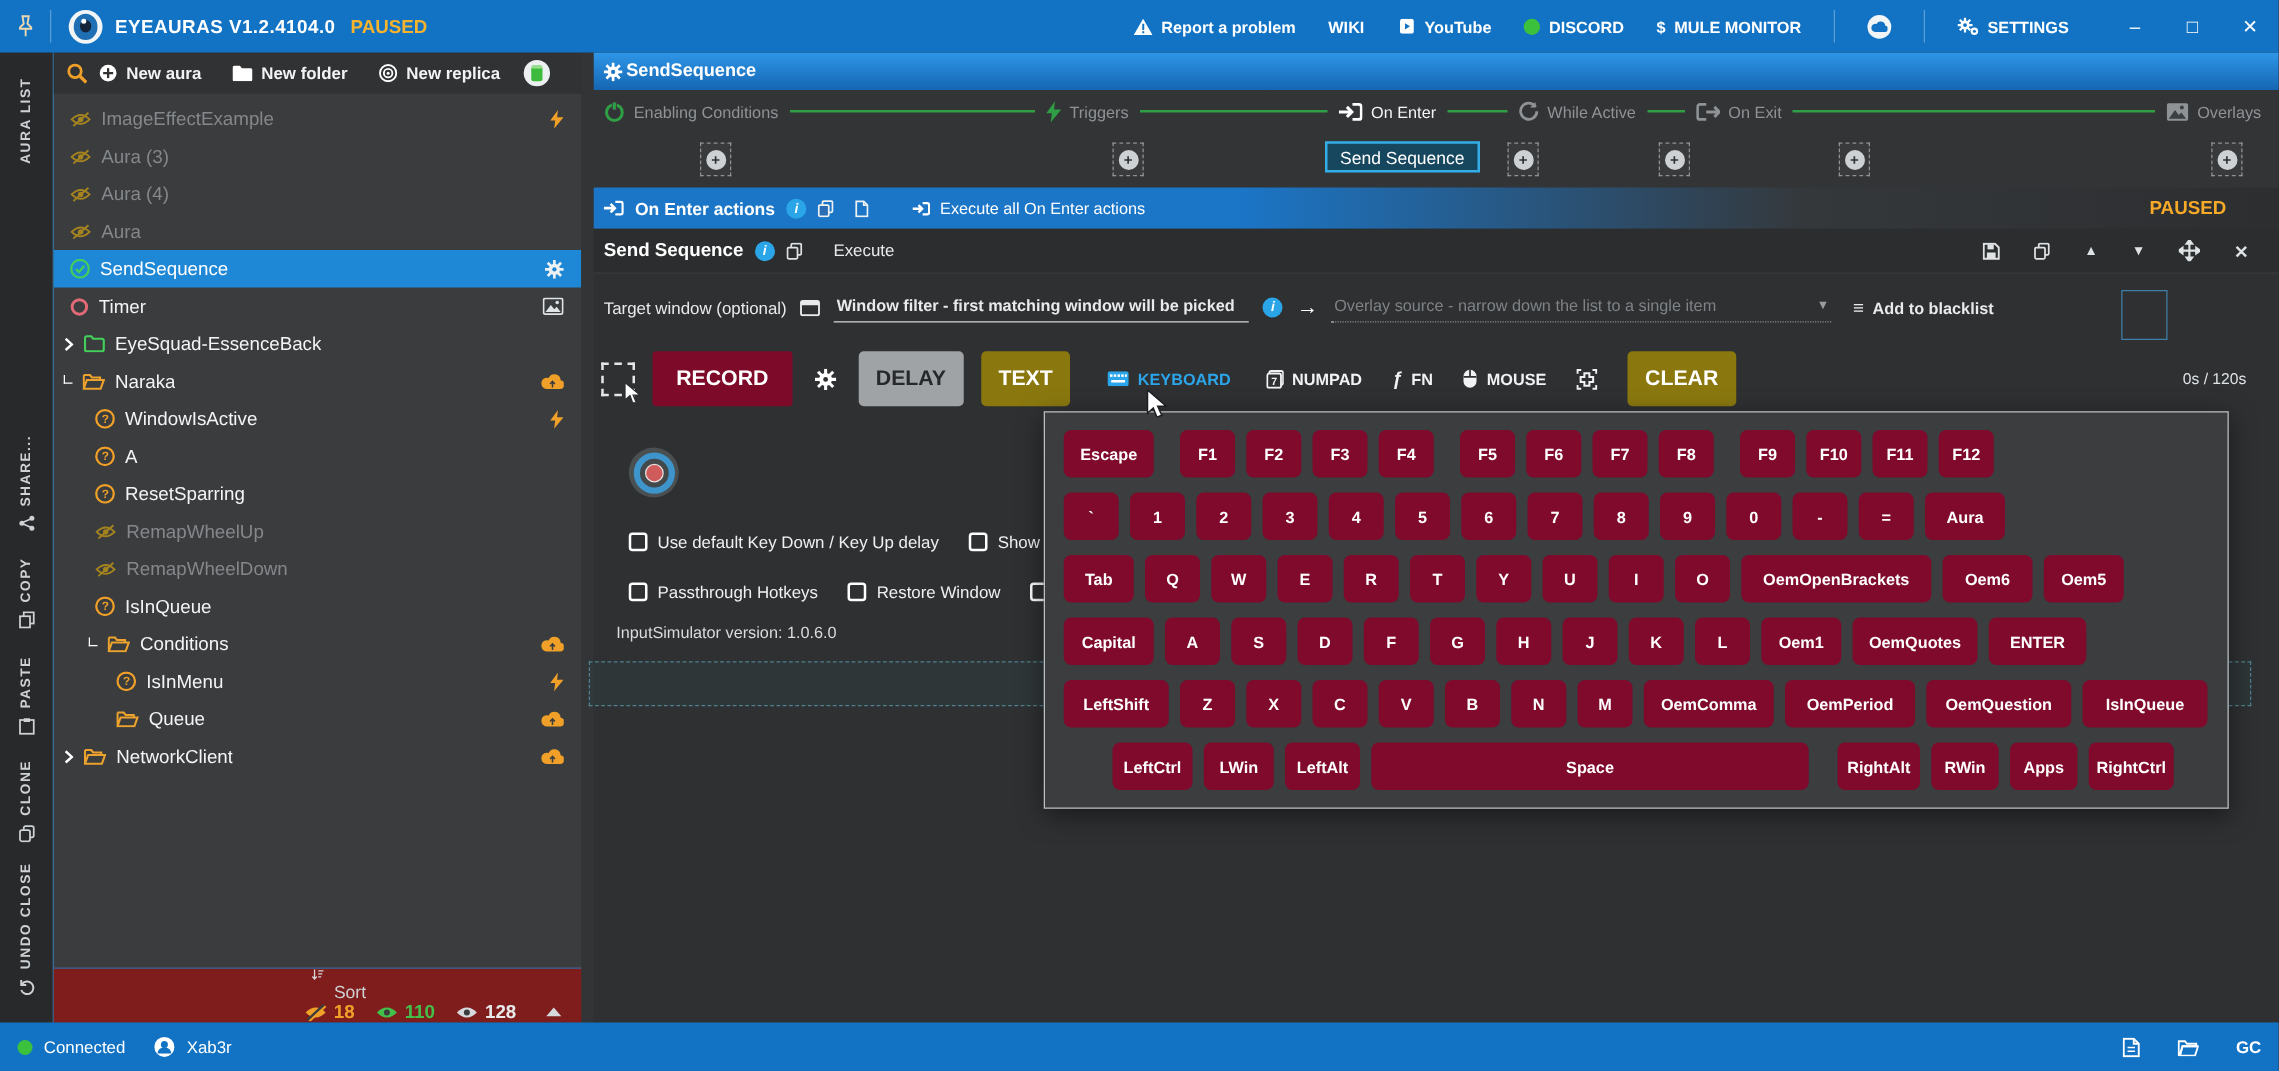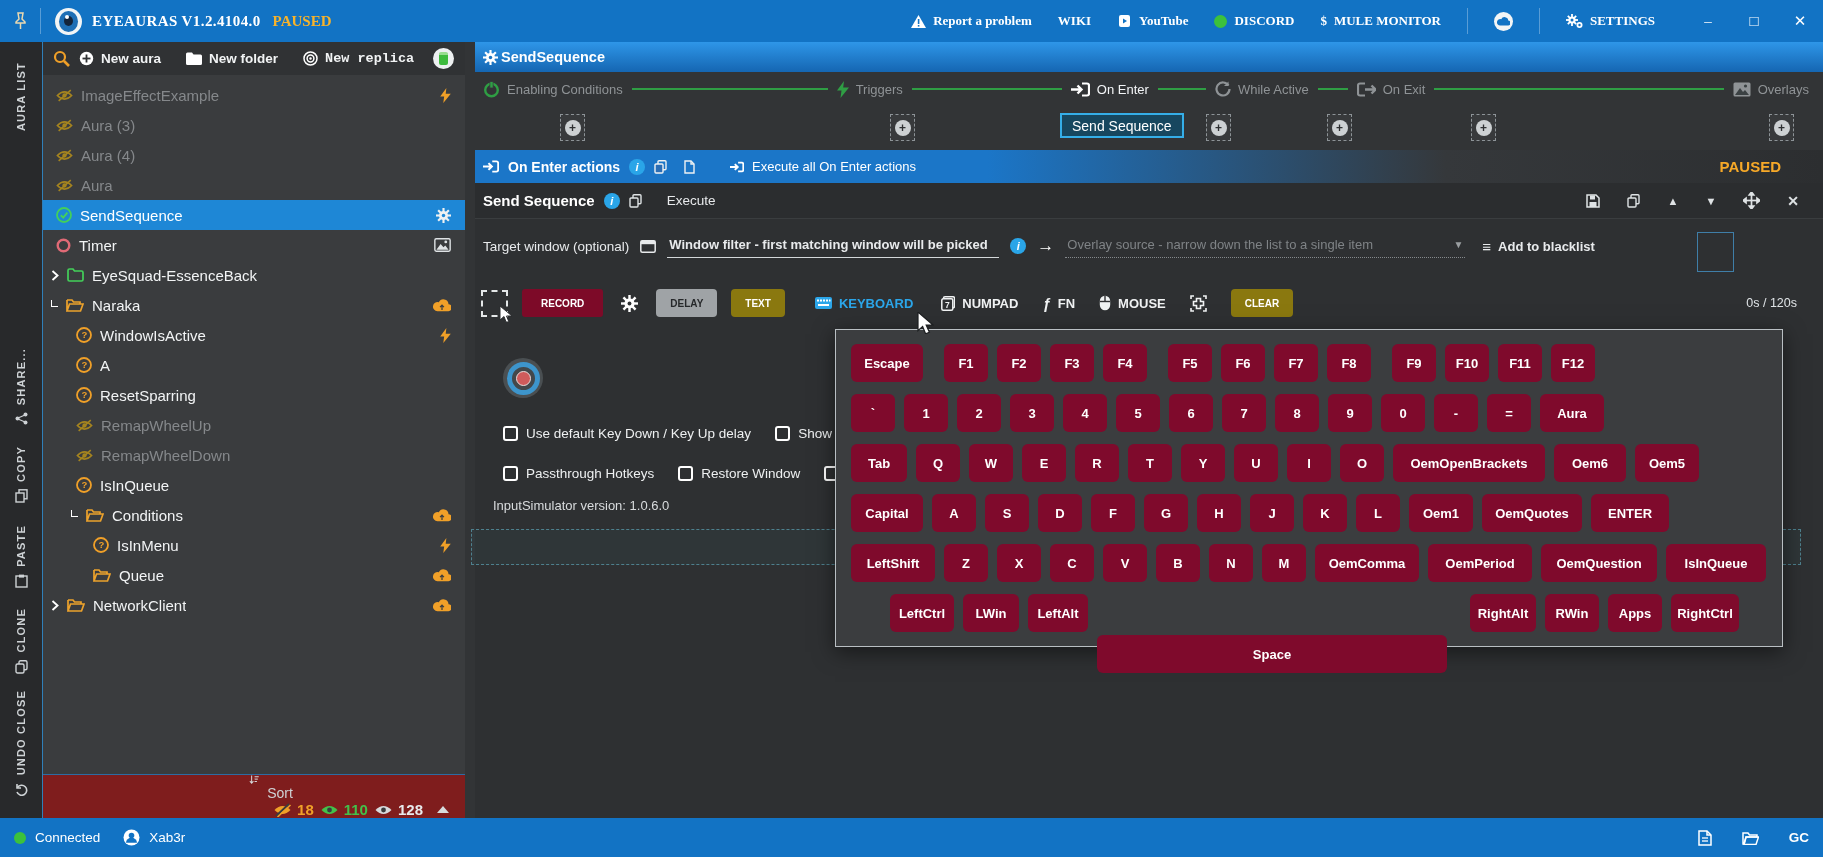--- a/index.html
+++ b/index.html
@@ -1,21 +1,21 @@
 <!DOCTYPE html>
 <html><head>
 <meta charset="utf-8">
 <style>
   * { margin:0; padding:0; box-sizing:border-box; }
   html,body { width:1823px; height:857px; }
   body { position:relative; background:#333537; font-family:"Liberation Sans",sans-serif; overflow:hidden; color:#e8eaec; }
   button { font-family:inherit; cursor:pointer; }
 
   
-  .titlebar { position:absolute; top:0; left:0; right:0; height:42px; background:#1273c4; display:flex; align-items:center; color:#fff; z-index:20;font-family:Liberation Serif, serif; }
+  .titlebar { position:absolute; top:0; left:0; right:0; height:42px; background:#1273c4; display:flex; align-items:center; color:#fff; z-index:20; }
   .tb-pinbox { width:40px; display:flex; justify-content:center; }
   .tb-div { width:1px; height:26px; background:rgba(255,255,255,.3); }
   .tb-logo { width:27px; height:27px; border-radius:50%; margin:0 10px 0 14px; position:relative; background:#f2f5f6; overflow:hidden; }
   .tb-logo .iris { position:absolute; left:4px; top:3px; width:19px; height:21px; border-radius:50%; background:#1f6fb5; }
   .tb-logo .pupil { position:absolute; left:9px; top:8px; width:9px; height:10px; border-radius:50%; background:#14243a; }
   .tb-logo .glint { position:absolute; left:10px; top:7px; width:4px; height:4px; border-radius:50%; background:#fff; }
   .tb-logo .swoosh { position:absolute; left:-3px; top:-4px; width:14px; height:34px; border-radius:50%; border:3px solid #f0a028; border-right-color:transparent; border-top-color:transparent; }
   .tb-title { font-size:15px; font-weight:bold; letter-spacing:.4px; }
   .tb-paused { margin-left:12px; color:#f7b32b; font-weight:bold; font-size:15px; }
   .tb-menu { margin-left:auto; display:flex; align-items:center; gap:26px; font-size:13px; font-weight:bold; }
@@ -74,21 +74,21 @@
   .seq-row .icons { margin-left:auto; display:flex; align-items:center; gap:27px; padding-right:24px; color:#dfe3e5; }
   .seq-row .icons span { cursor:pointer; font-size:11px; }
   .info { width:16px; height:16px; border-radius:50%; background:#2aa5e8; color:#fff; font-weight:bold; font-size:11px; font-style:italic; display:inline-flex; align-items:center; justify-content:center; flex:none; }
   .target-row { position:absolute; top:182px; left:18px; height:44px; display:flex; align-items:center; gap:11px; font-size:13.5px; color:#e8eaec; }
   .inp1 { width:332px; border-bottom:1px solid #d4d8da; font-weight:bold; font-size:13px; padding:3px 2px 5px; white-space:nowrap; cursor:text; }
   .inp2 { width:400px; border-bottom:1px dotted #85898c; color:#7f8386; font-size:13px; padding:3px 2px 5px; display:flex; align-items:center; white-space:nowrap; cursor:pointer; }
   .inp2 .caret { margin-left:auto; color:#9a9ea1; font-size:10px; }
   .arrow-r { font-size:17px; font-weight:bold; color:#fff; }
   .bl-box { position:absolute; left:1232px; top:190px; width:37px; height:40px; border:1px solid #3f7ea8; }
   .toolbar-row { position:absolute; top:240px; left:16px; right:0; height:42px; display:flex; align-items:center; gap:14px; }
-  .btn { height:28px; border:none; border-radius:3px; font-weight:bold; font-size:10px; color:#fff; padding:0 14px; }
+  .btn { height:44px; border:none; border-radius:3px; font-weight:bold; font-size:17px; color:#fff; padding:0 14px; }
   .btn.record { background:#7d0a28; padding:0 19px; }
   .btn.delay { background:#9fa3a6; color:#26282a; border-radius:4px; }
   .btn.olive { background:#8a780f; border-radius:4px; }
   .tbtn { display:flex; align-items:center; gap:7px; background:none; border:none; color:#f0f2f3; font-weight:bold; font-size:13px; height:30px; }
   .tbtn.kbd { color:#2ba6ea; margin-left:16px; }
   .duration { margin-left:auto; padding-right:26px; font-size:12.5px; color:#dfe3e6; }
   .regicon { width:27px; height:27px; border:2px dashed #e4e7e8; position:relative; flex:none; }
   .rec-circle { position:absolute; left:38px; top:316px; width:40px; height:40px; border-radius:50%; background:#4a4f52; display:flex; align-items:center; justify-content:center; cursor:pointer; }
   .rec-circle .ring { width:33px; height:33px; border-radius:50%; border:5px solid #3d95cc; background:#43484b; display:flex; align-items:center; justify-content:center; }
   .rec-circle .core { width:15px; height:15px; border-radius:50%; background:#cf5b5b; border:1.5px solid #e6dede; }
@@ -236,21 +236,21 @@
           <rect x="3.5" y="6.6" width="8" height="1.8" fill="#303234"></rect>
         </svg>
       <span>New aura</span>
     </span>
     <span class="sb-tool" style="margin-left:16px;">
       <svg width="16" height="13" viewBox="0 0 16 13">
           <path d="M0 2 a1.5 1.5 0 0 1 1.5-1.5 H6 l1.5 2 H14.5 A1.5 1.5 0 0 1 16 4 v7.5 a1.5 1.5 0 0 1-1.5 1.5 H1.5 A1.5 1.5 0 0 1 0 11.5 Z" fill="#fff"></path>
         </svg>
       <span>New folder</span>
     </span>
-    <span class="sb-tool" style="margin-left:16px;font-family:Liberation Mono, monospace;">
+    <span class="sb-tool" style="margin-left:16px;">
       <svg width="15" height="15" viewBox="0 0 15 15">
           <circle cx="7.5" cy="7.5" r="6.5" fill="none" stroke="#fff" stroke-width="1.5"></circle>
           <circle cx="7.5" cy="7.5" r="3.4" fill="none" stroke="#fff" stroke-width="1.5"></circle>
           <circle cx="7.5" cy="7.5" r="1.2" fill="#fff"></circle>
         </svg>
       <span>New replica</span>
     </span>
     <span class="batt">
         <i></i>
       </span>
@@ -494,21 +494,21 @@
       </div>
     </div>
   <div class="sb-footer">
     <svg width="18" height="17" viewBox="0 0 18 17">
         <path d="M5 1 v13 M2 10.5 L5 14 L8 10.5" fill="none" stroke="#d7dadc" stroke-width="1.7"></path>
         <line x1="10" y1="3" x2="17" y2="3" stroke="#d7dadc" stroke-width="1.7"></line>
         <line x1="10" y1="7" x2="15.5" y2="7" stroke="#d7dadc" stroke-width="1.7"></line>
         <line x1="10" y1="11" x2="14" y2="11" stroke="#d7dadc" stroke-width="1.7"></line>
       </svg>
     <span class="sortlbl">Sort</span>
-    <span style="margin-left:auto;display:flex;align-items:center;gap:6px;justify-content:space-between;">
+    <span style="margin-left:auto;display:flex;align-items:center;gap:16px;justify-content:space-between;">
       <span class="cnt" style="color:#f0a028;">
         <svg width="19" height="14" viewBox="0 0 19 14">
             <path d="M1.5 7 Q9.5 -1 17.5 7 Q9.5 15 1.5 7 Z" fill="#f0a028"></path>
             <line x1="3" y1="13" x2="16" y2="1" stroke="#3a3c3e" stroke-width="2"></line>
             <line x1="4.5" y1="14" x2="17.5" y2="2" stroke="#f0a028" stroke-width="1.6"></line>
           </svg>
         <span>18</span>
       </span>
       <span class="cnt" style="color:#43c04a;">
         <svg width="19" height="12" viewBox="0 0 19 12">
@@ -866,21 +866,21 @@
           <button class="kb-key">M</button>
           <button class="kb-key" style="width: 104px;">OemComma</button>
           <button class="kb-key" style="width: 104px;">OemPeriod</button>
           <button class="kb-key" style="width: 116px;">OemQuestion</button>
           <button class="kb-key" style="width: 100px;">IsInQueue</button>
         </div>
         <div class="kb-row">
           <button class="kb-key" style="width: 64px; margin-left: 39px;">LeftCtrl</button>
           <button class="kb-key" style="width: 56px;">LWin</button>
           <button class="kb-key" style="width: 60px;">LeftAlt</button>
-          <button class="kb-key" style="width: 350px; margin-top: 41px;">Space</button>
+          <button class="kb-key" style="width: 350px;">Space</button>
           <button class="kb-key" style="width: 66px; margin-left: 14px;">RightAlt</button>
           <button class="kb-key" style="width: 54px;">RWin</button>
           <button class="kb-key" style="width: 54px;">Apps</button>
           <button class="kb-key" style="width: 68px;">RightCtrl</button>
         </div>
       </div>
   </div>
 
   <svg class="cursor" width="17" height="22" viewBox="0 0 17 22">
       <path d="M1 0 L16 13 H9.2 L12.4 20.2 L8.6 21.8 L5.6 14.4 L1 18.6 Z" fill="#fff" stroke="#1c1e20" stroke-width="1.2"></path>

